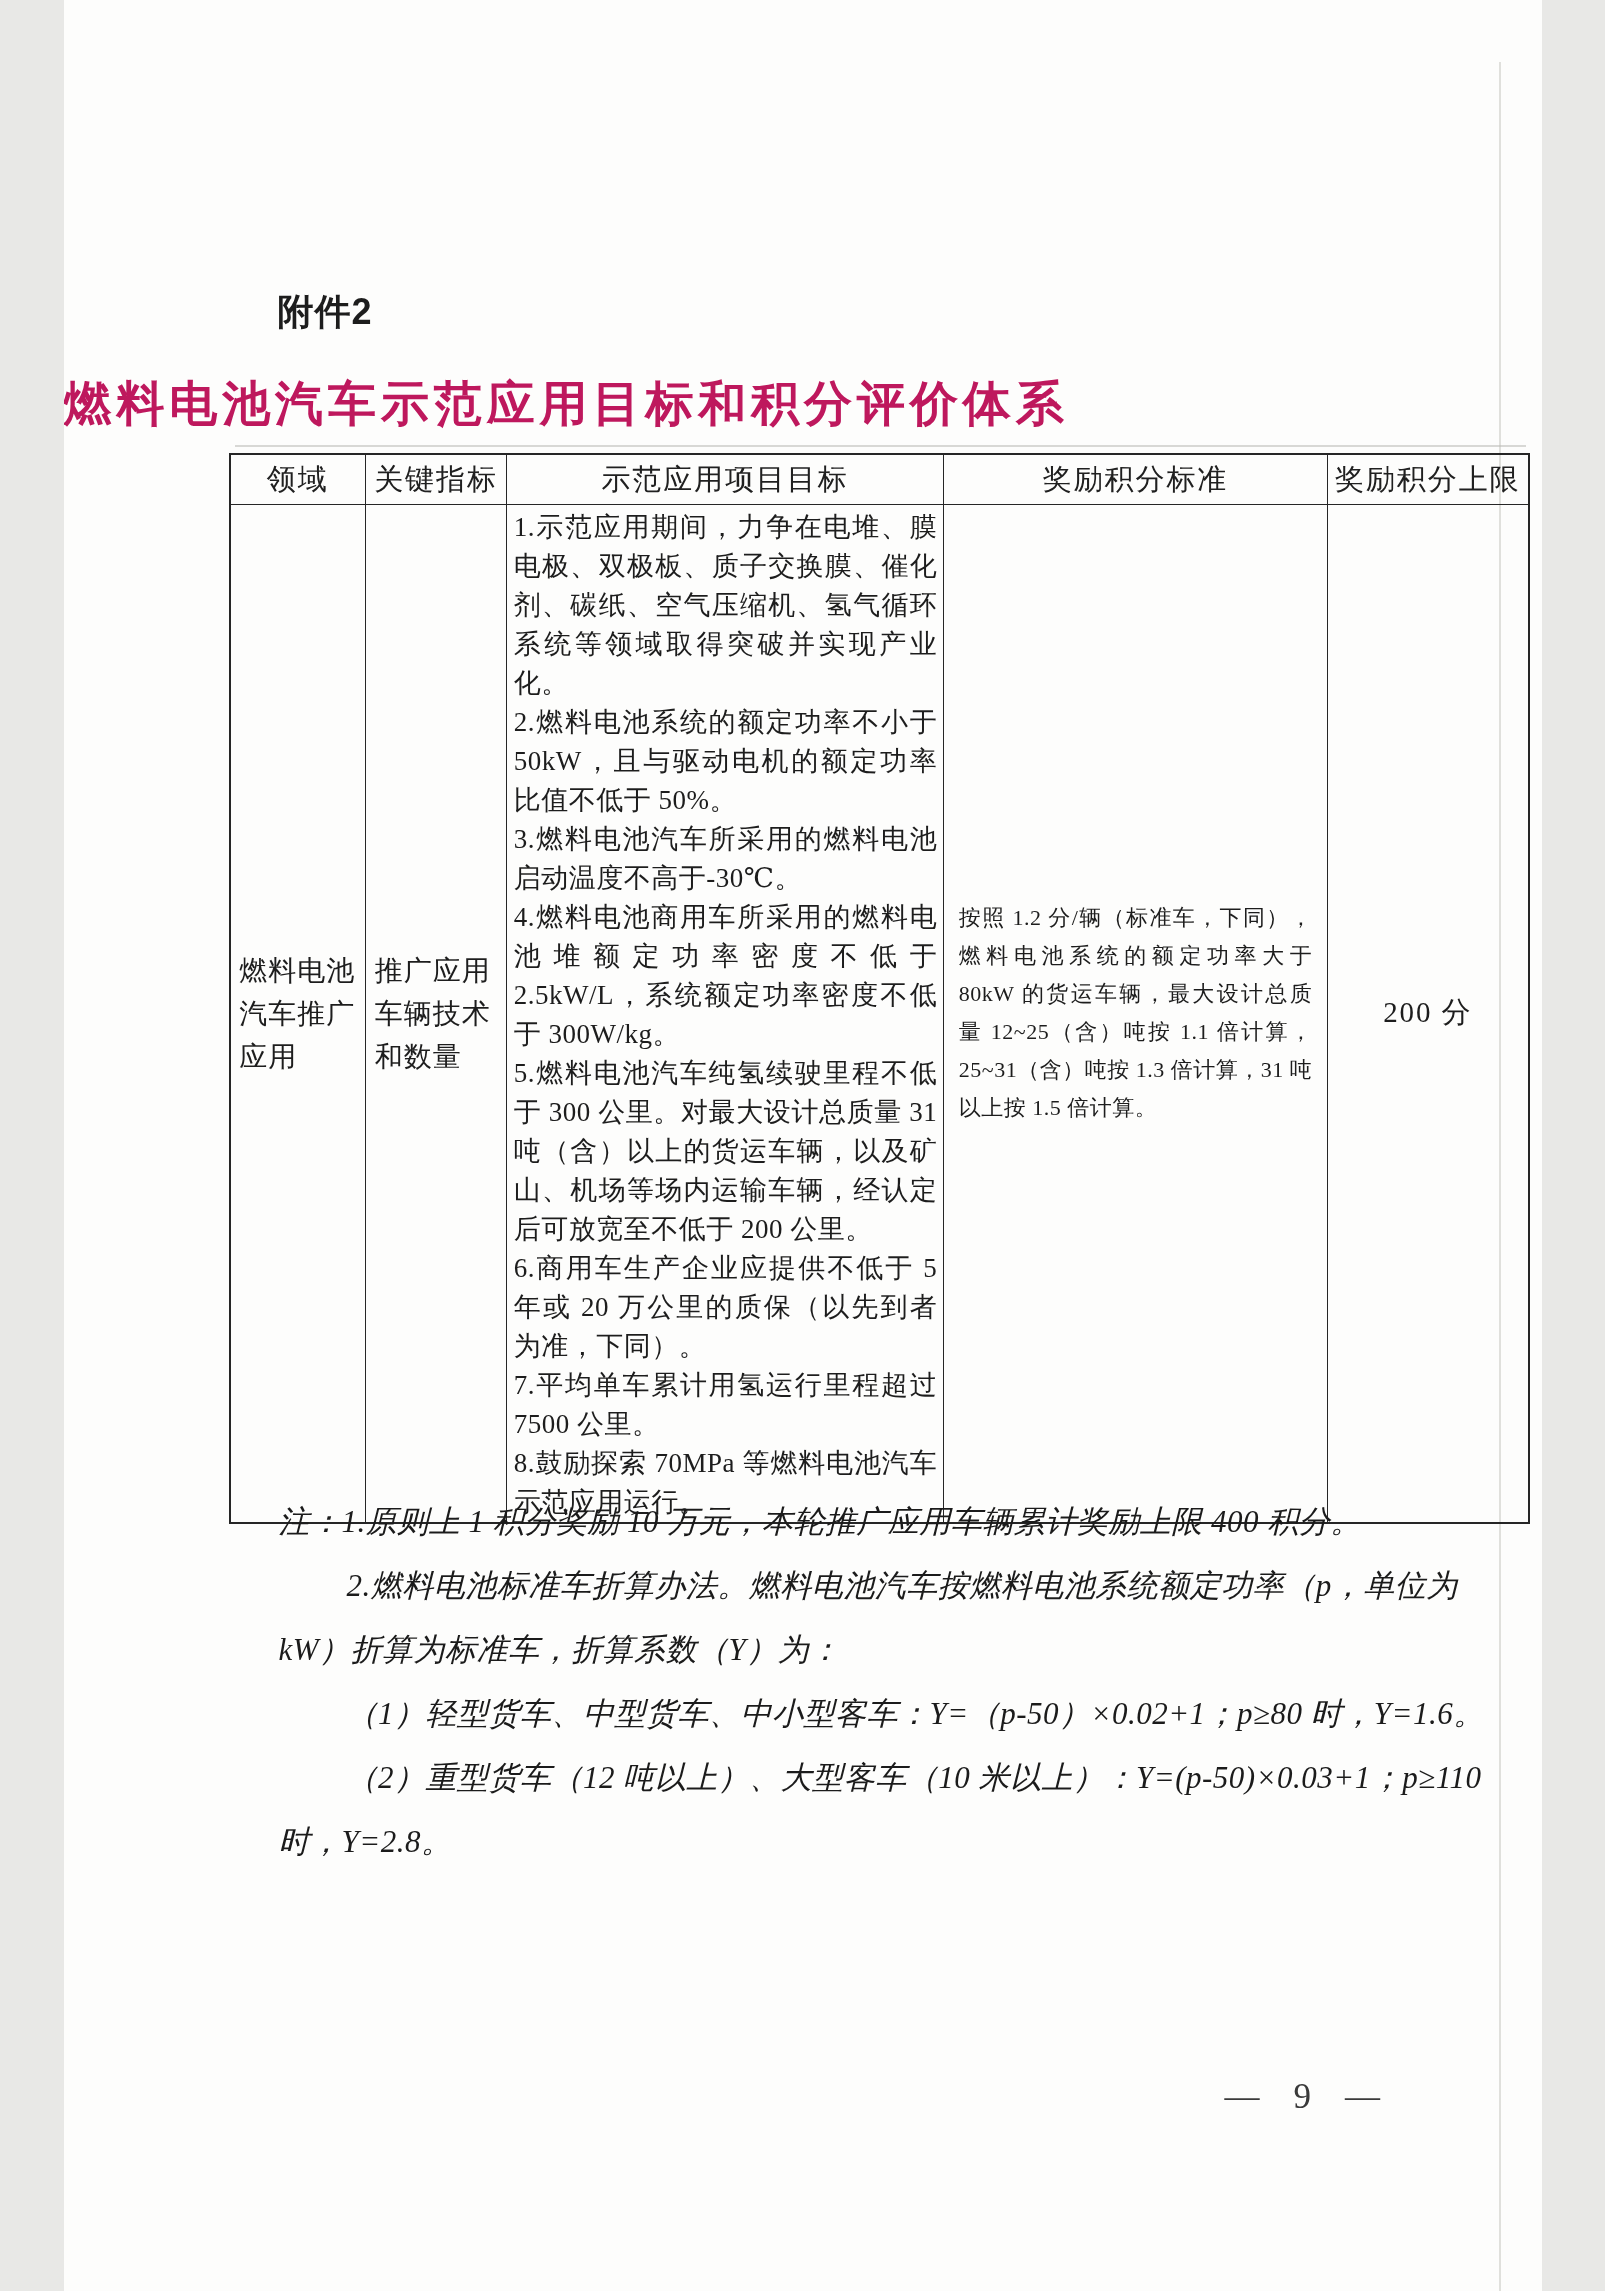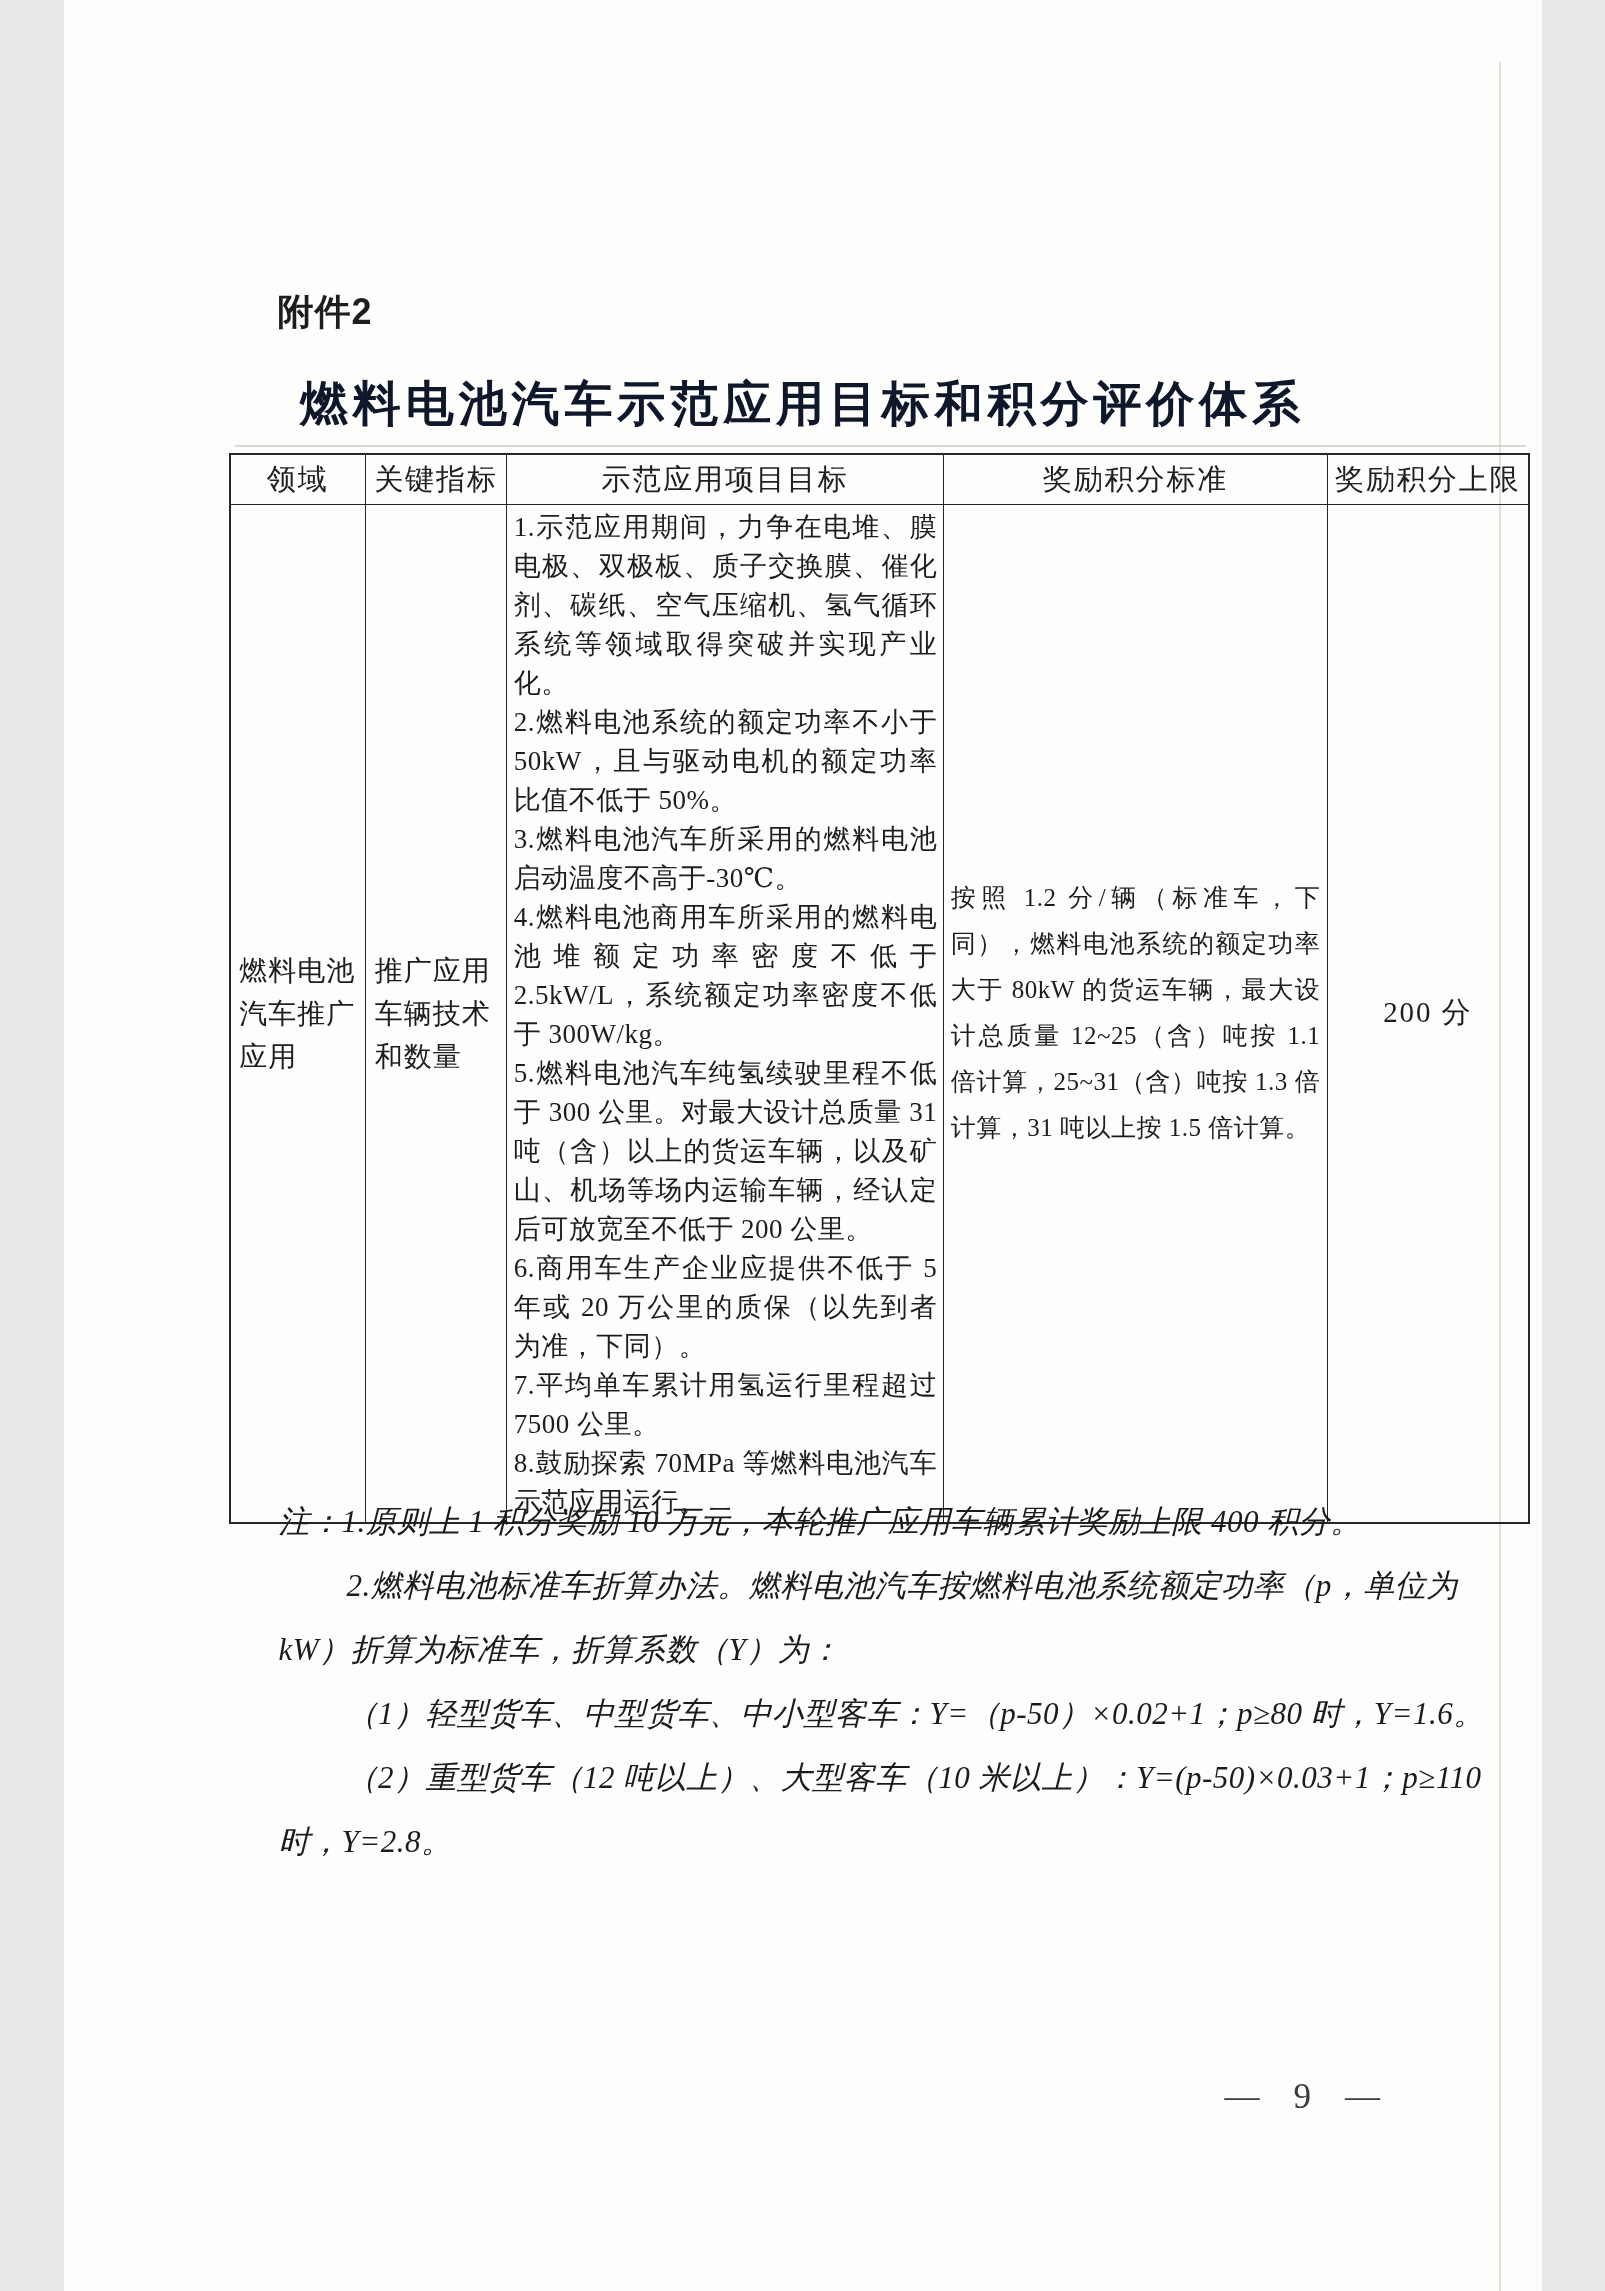--- a/index.html
+++ b/index.html
@@ -22,23 +22,23 @@
     position:absolute;left:171px;top:445px;width:1291px;height:1.9px;
     background:#b9b9b5;opacity:.55;
   }
   .attachment{
     position:absolute;left:214px;top:288px;
     font-family:"Liberation Sans","DejaVu Sans",sans-serif;
     font-size:36px;font-weight:600;letter-spacing:1px;
   }
   .title{
     position:absolute;left:0;top:372px;width:100%;
-    margin:0;text-align:center;
+    margin:0;
     font-size:48px;font-weight:bold;letter-spacing:4.9px;
-    color:#0f172a;
+    color:#be185d;
   }
   table.main-table{
     position:absolute;left:165px;top:453px;width:1298px;
     border-collapse:collapse;table-layout:fixed;
     border:2.9px solid #262626;
   }
   .main-table th,.main-table td{
     border:1.9px solid #262626;
     overflow:hidden;
   }
@@ -61,21 +61,21 @@
   }
   td.c3 p{
     margin:0;font-size:27px;line-height:39px;
     text-align:justify;letter-spacing:0.5px;
   }
   td.c4{
     vertical-align:middle;
     padding:0 6.8px;
   }
   td.c4 p{
-    margin:0;font-size:25px;line-height:46px;
+    margin:8px;font-size:22px;line-height:38px;
     text-align:justify;letter-spacing:0.5px;
   }
   td.c5{
     text-align:center;vertical-align:middle;
     font-size:29px;letter-spacing:1.9px;
   }
   .notes{
     position:absolute;left:215px;top:1506px;width:1312px;
     font-size:31px;color:#1b1b1b;font-style:italic;
   }

